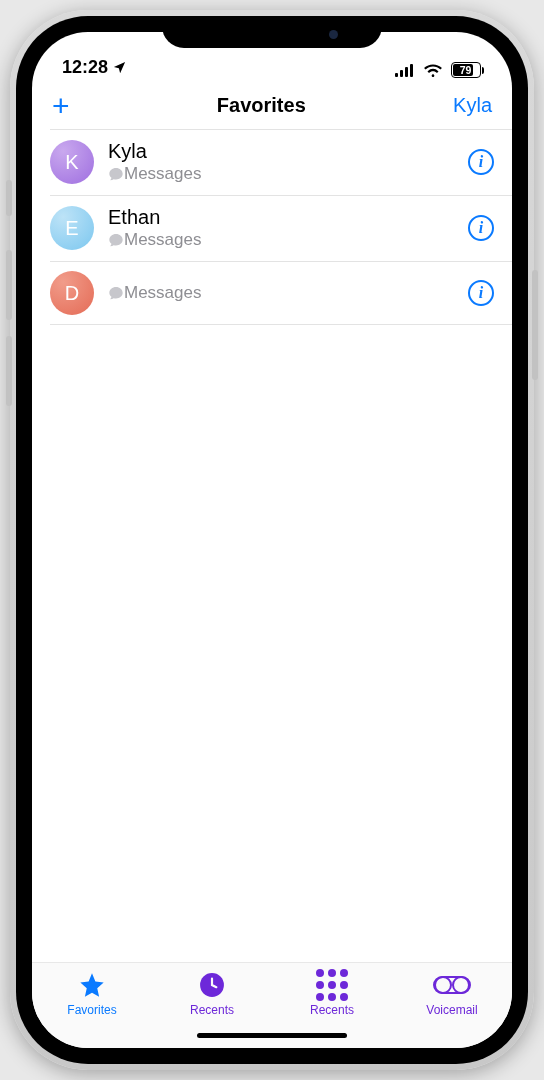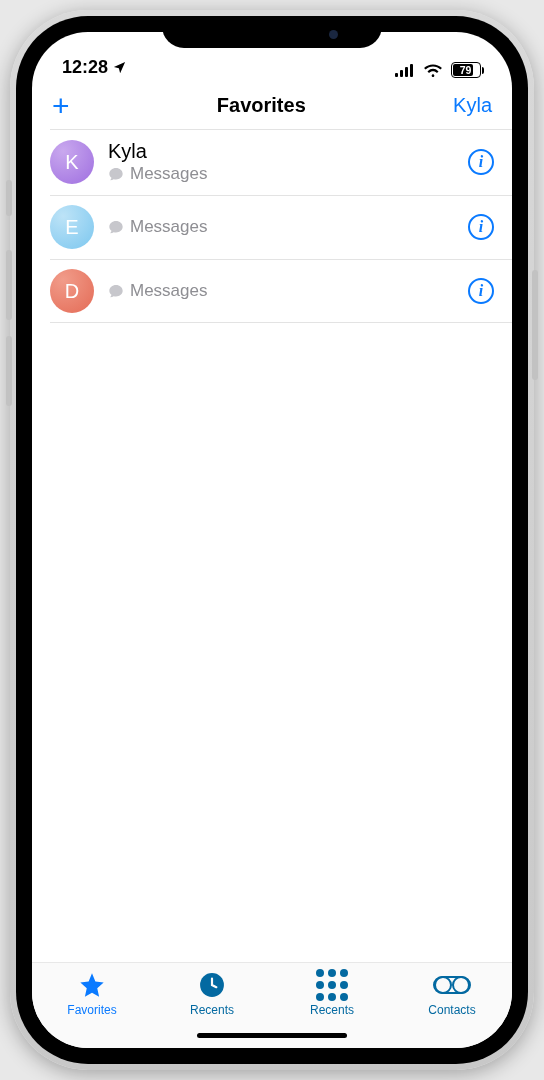--- a/index.html
+++ b/index.html
@@ -136,21 +136,21 @@
     color:#fff; font-size:20px; font-weight:500;
     flex-shrink:0;
   }
   .av-purple{ background: radial-gradient(circle at 30% 25%, #c9a8ee, #9f6fe0); }
   .av-blue{ background: radial-gradient(circle at 30% 25%, #bde3f7, #7cc7ef); }
   .av-red{ background: radial-gradient(circle at 30% 25%, #f19c8a, #e46b56); }
   .row-text {
     flex:1; margin-left:14px;
   }
   .row-name{ font-size:20px; font-weight:500; color:#000; line-height:24px;}
-  .row-sub { display:flex; align-items:center; gap:6px; color:#8e8e93; font-size:17px; line-height:22px;}
+  .row-sub { display:flex; align-items:center; color:#8e8e93; font-size:17px; line-height:22px;}
   .msg-icon{
     width:16px;height:16px; position:relative;
   }
   .info-btn{
     width:26px;height:26px;border:2px solid #0a7aff;border-radius:50%;
     display:flex;align-items:center;justify-content:center;
     color:#0a7aff; font-family: Georgia, 'Times New Roman', serif; font-style:italic;
     font-size:16px; font-weight:600;
     flex-shrink:0;
   }
@@ -159,21 +159,21 @@
     height:86px;
     border-top:1px solid #e8e8e8;
     background:#fafafa;
     display:flex;
     justify-content:space-around;
     align-items:flex-start;
     padding-top:8px;
   }
   .tab{
     display:flex;flex-direction:column;align-items:center;gap:4px;
-    color:#0369a1; font-size:12px;
+    color:#6d28d9; font-size:12px;
     width:80px;
   }
   .tab.active{ color:#0a7aff; }
   .tab-icon{ height:28px; display:flex;align-items:center;justify-content:center;}
   .home-indicator{
     position:absolute;
     bottom:10px; left:50%; transform:translateX(-50%);
     width:150px;height:5px;background:#000;border-radius:3px;
   }
 
@@ -250,20 +250,21 @@
                 </svg>
               <span>Messages</span>
             </div>
           </div>
           <div class="info-btn">i</div>
         </div>
 
         <div class="list-row">
           <div class="avatar av-blue">E</div>
           <div class="row-text">
+            <div class="row-name">Ethan</div>
             <div class="row-sub">
               <svg class="msg-icon" width="16" height="16" viewBox="0 0 24 24" fill="#c7c7cc">
                   <path d="M12 3C6.5 3 2 6.8 2 11.5c0 2.4 1.2 4.6 3.2 6.1-.2 1.3-.9 2.8-2 3.9 2.2-.2 4-.9 5.3-1.8 1.1.3 2.3.5 3.5.5 5.5 0 10-3.8 10-8.5S17.5 3 12 3z"></path>
                 </svg>
               <span>Messages</span>
             </div>
           </div>
           <div class="info-btn">i</div>
         </div>
 
@@ -313,20 +314,20 @@
                 <span></span>
                 <span></span>
               </span>
           </span>
           <span>Recents</span>
         </div>
         <div class="tab">
           <span class="tab-icon">
             <span class="voicemail"></span>
           </span>
-          <span>Contacts</span>
+          <span>Voicemail</span>
         </div>
       </div>
 
       <div class="home-indicator"></div>
     </div>
   </div>
 </div>
 
 </body></html>

